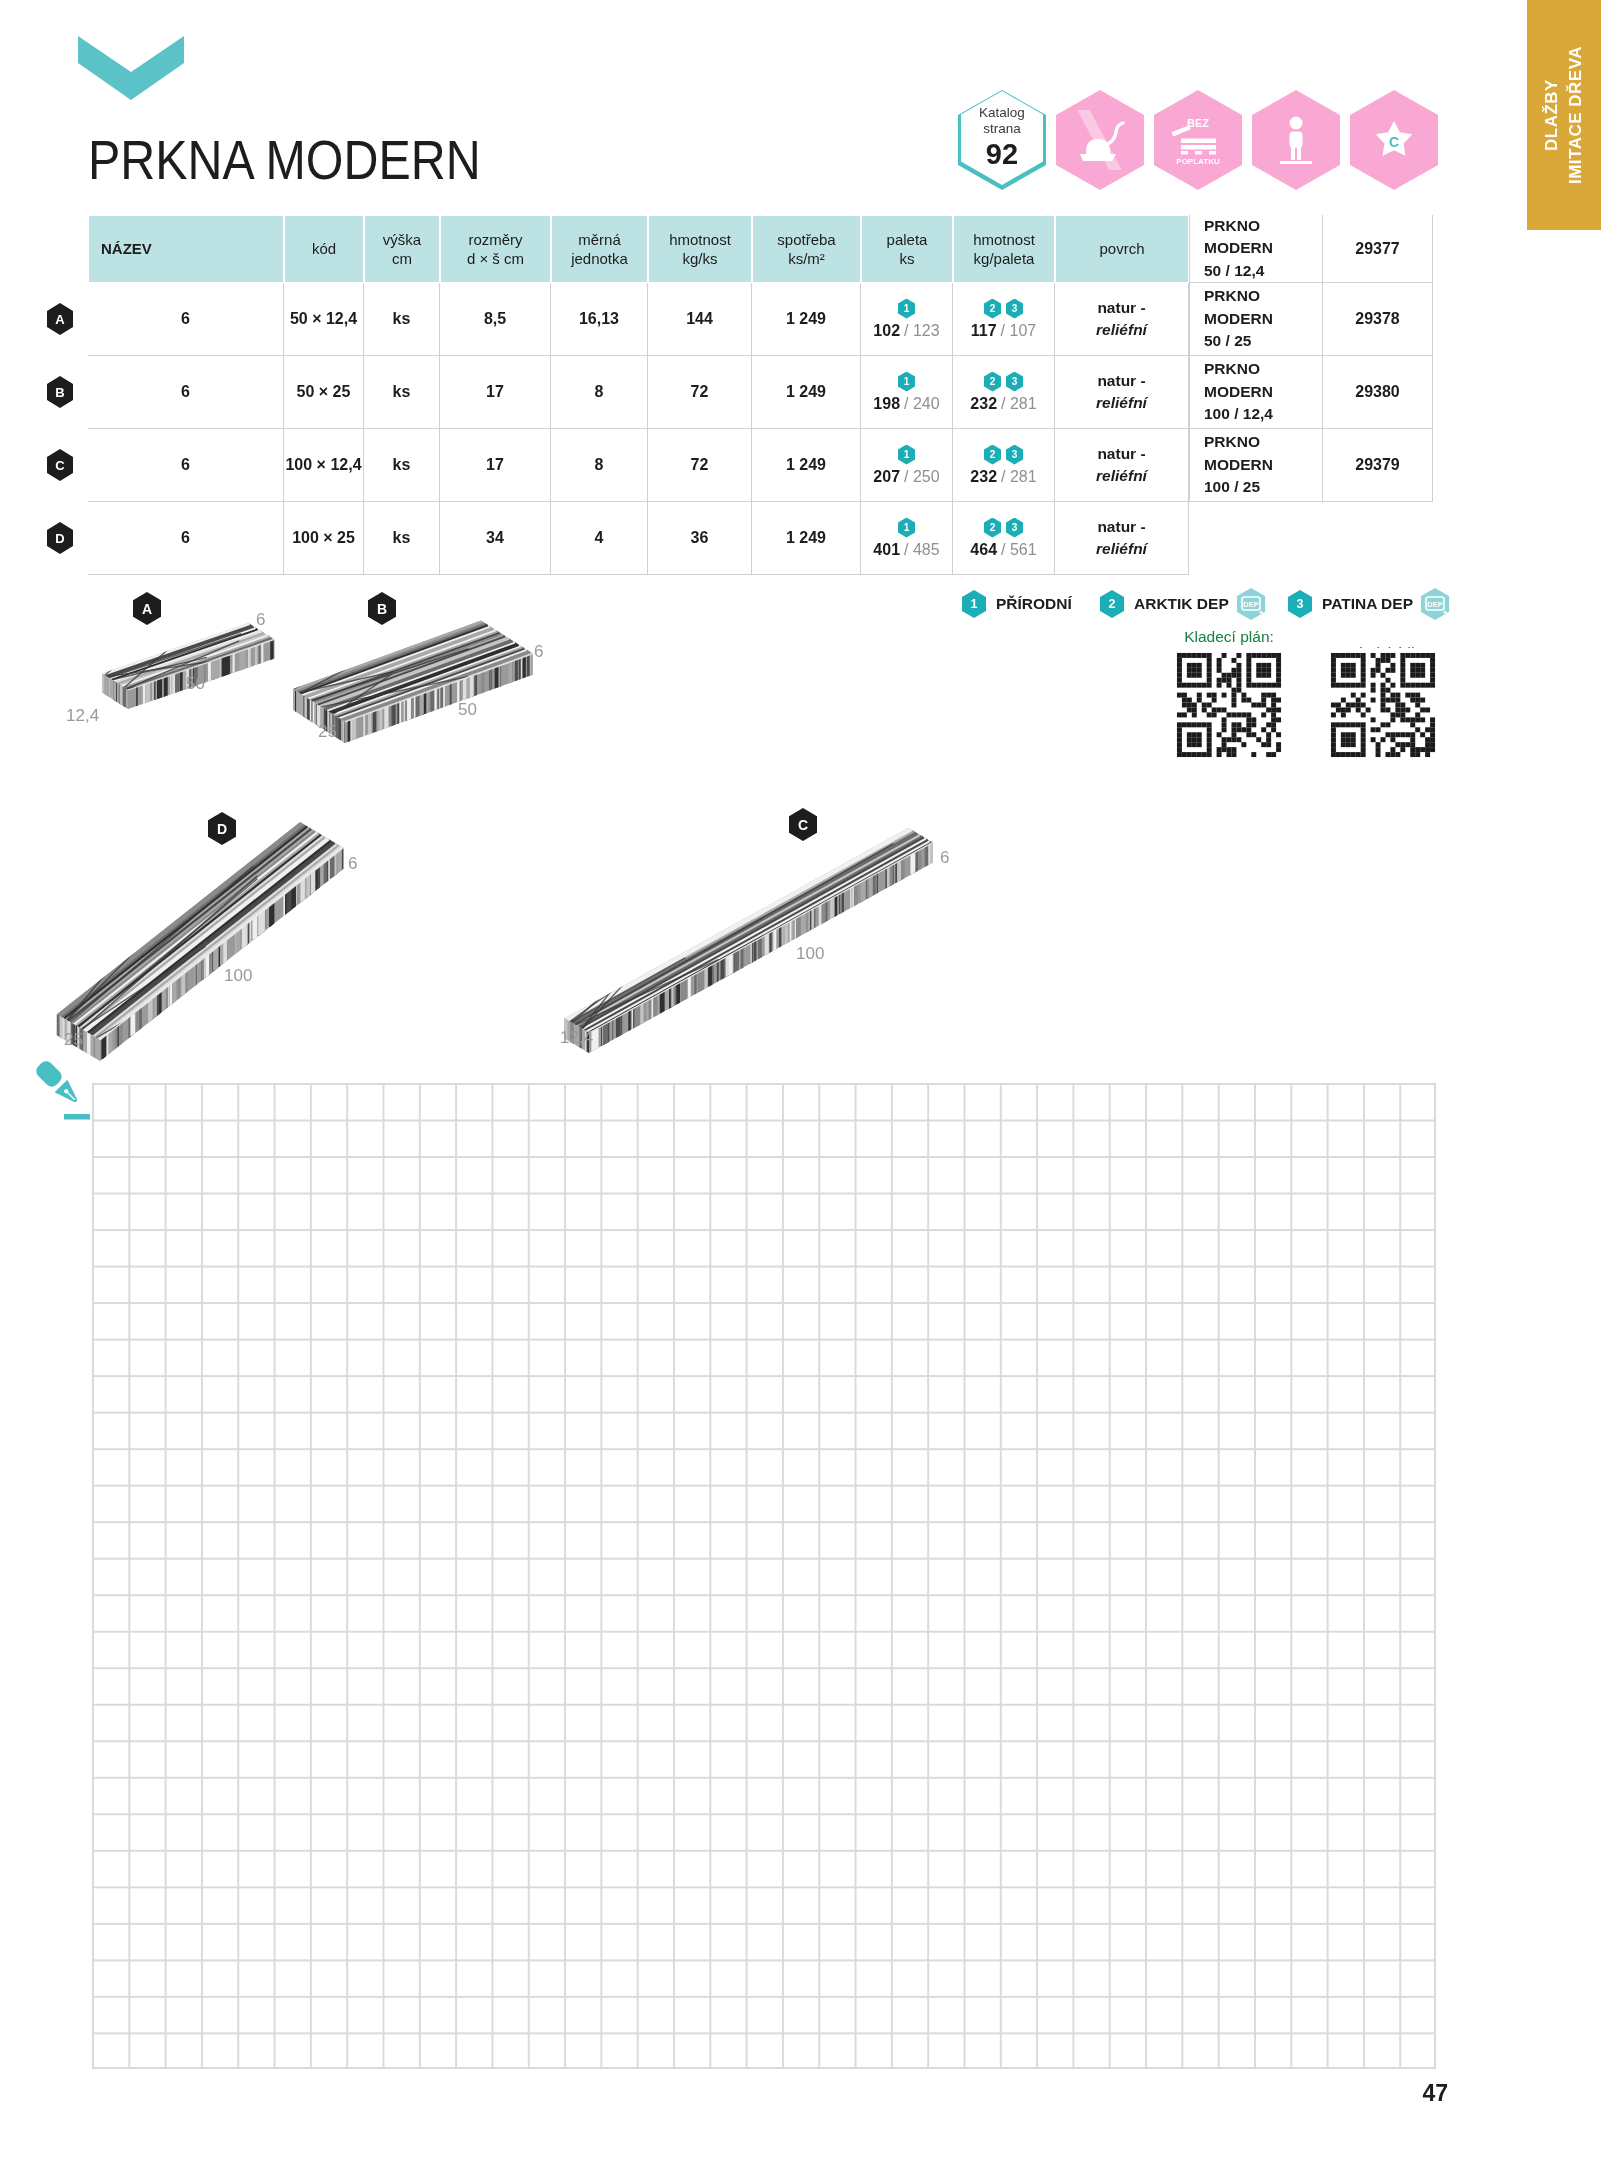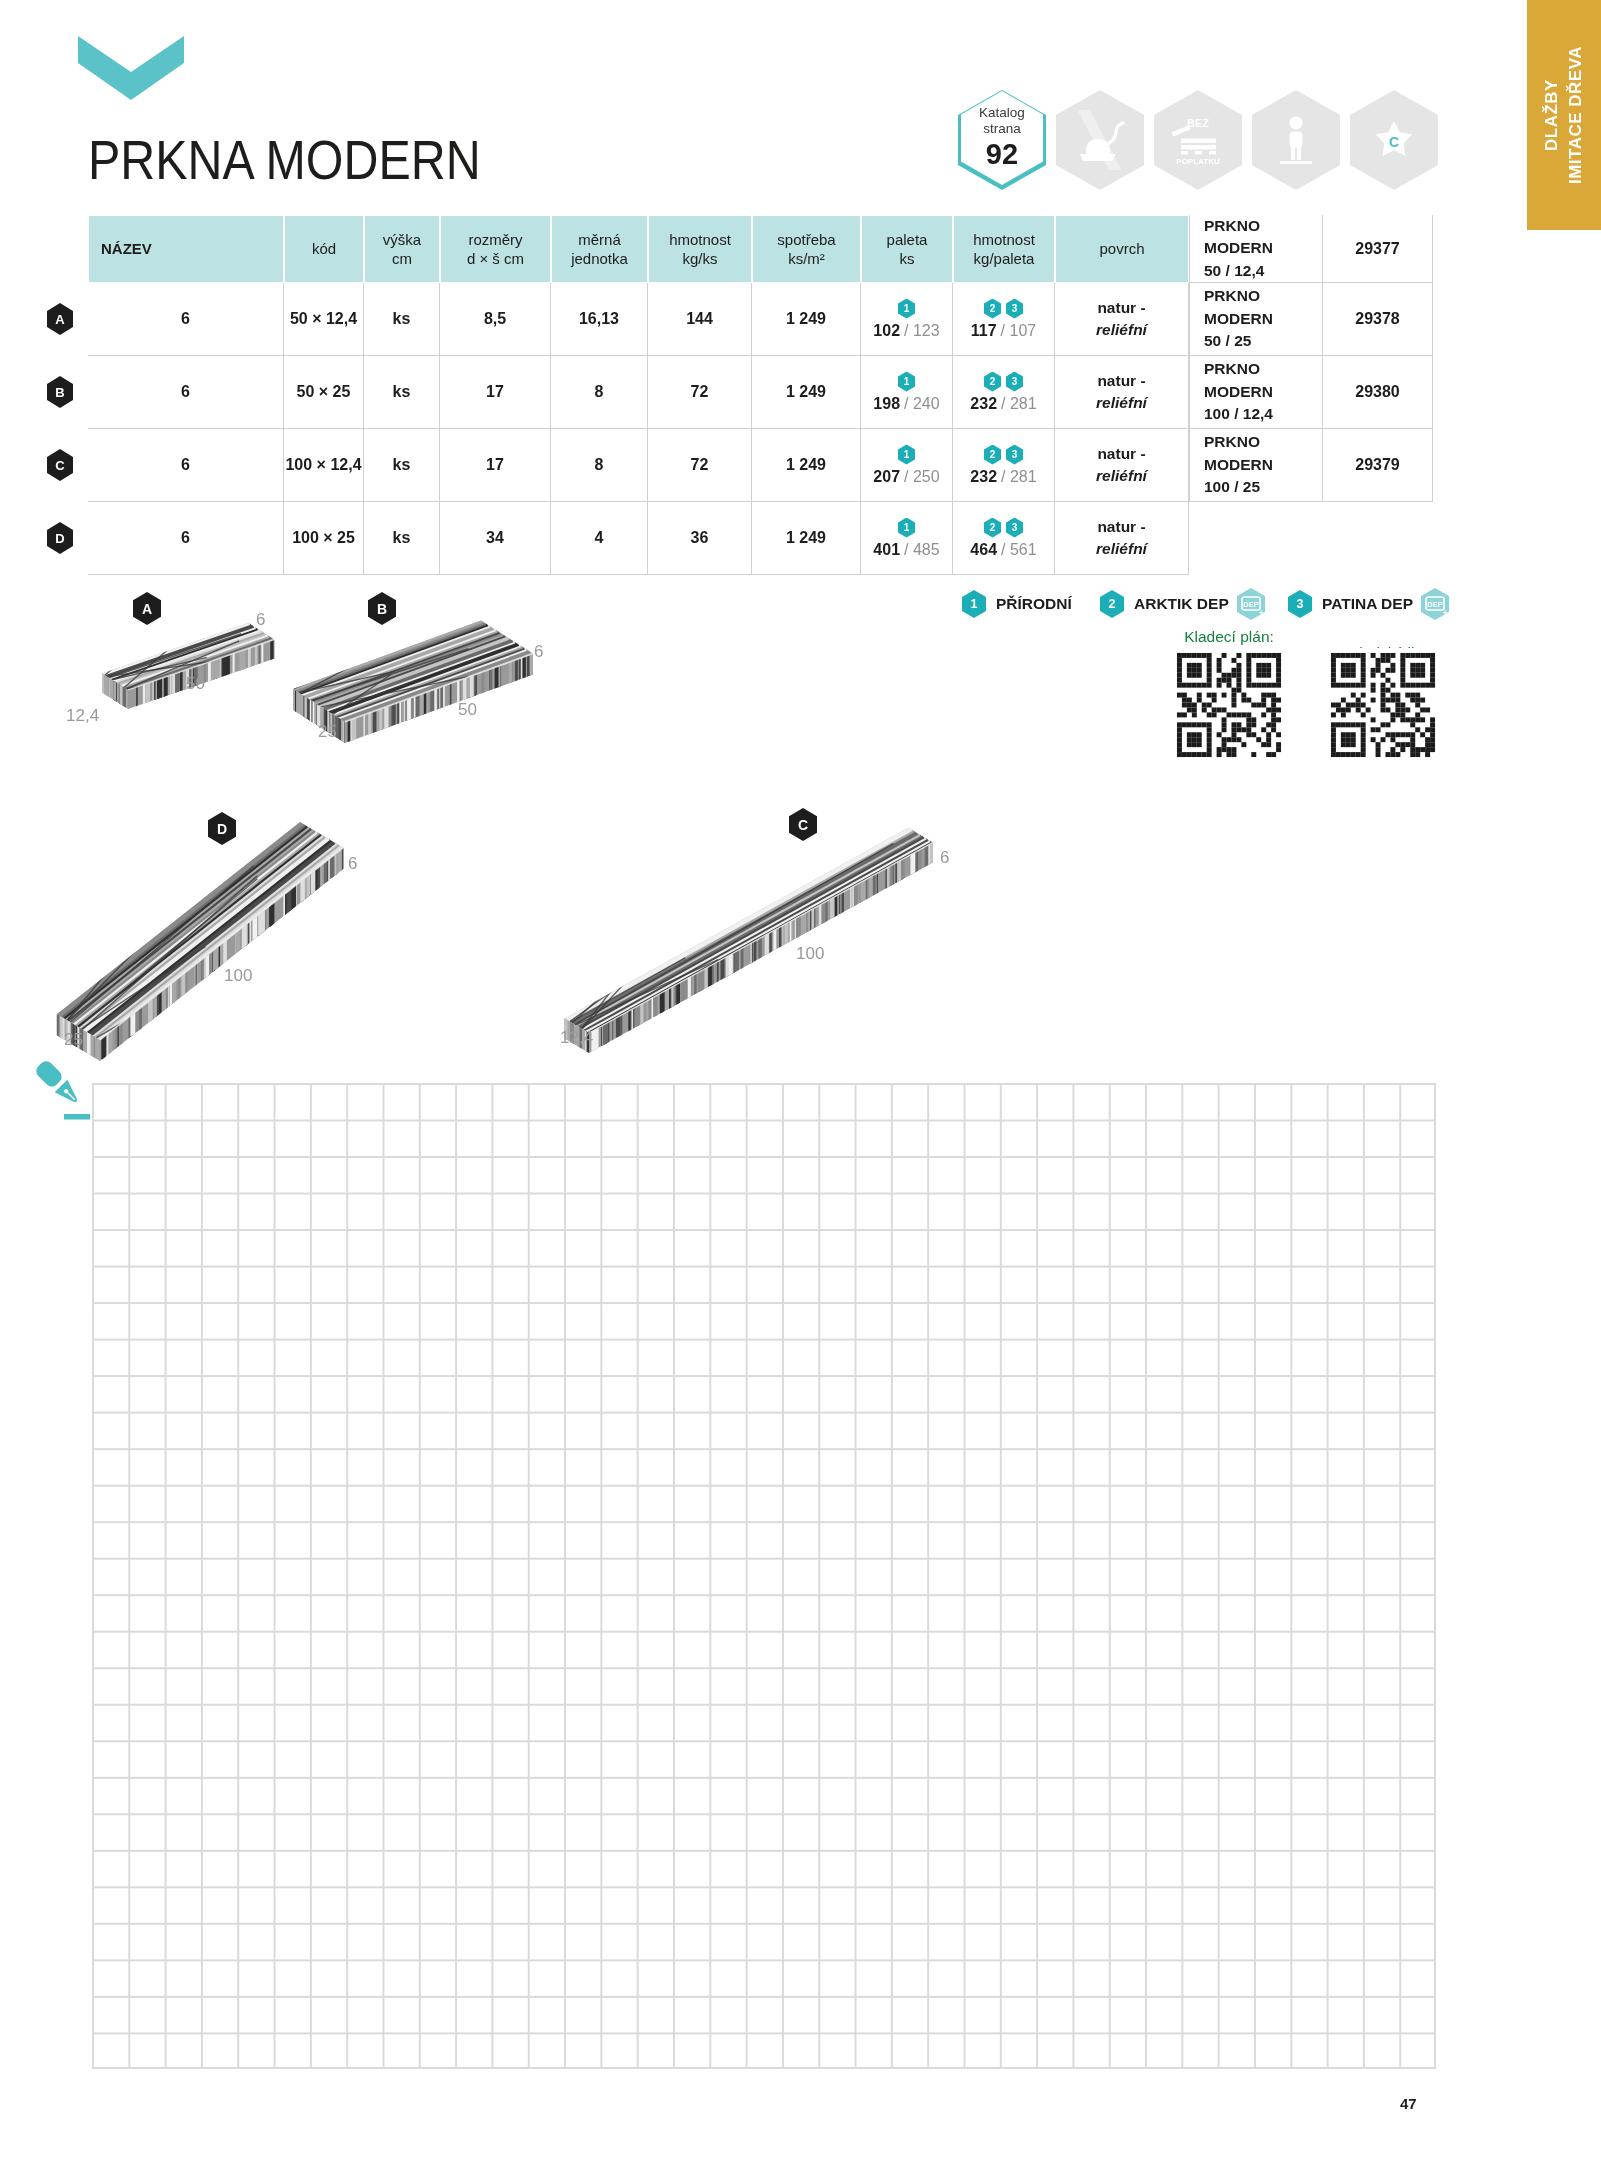--- a/index.html
+++ b/index.html
@@ -12,21 +12,21 @@
 
   
   .brand-chevron { position:absolute; left:78px; top:36px; }
   .page-title {
     position:absolute; left:88px; top:128px; font-size:55px; font-weight:400;
     letter-spacing:0px; color:#1d1d1b; transform:scaleX(0.88); transform-origin:left top;
     white-space:nowrap;
   }
 
   .hexa { clip-path:polygon(50% 0,100% 25%,100% 75%,50% 100%,0 75%,0 25%); }
-  .icon-hex { position:absolute; top:90px; width:88px; height:100px; background:#e5e5e5; }
+  .icon-hex { position:absolute; top:90px; width:88px; height:100px; background:#f9a8d4; }
   .katalog-outer { background:#49BEC3; }
   .katalog-inner {
     position:absolute; left:3px; top:1px; width:82px; height:94px; background:#fff;
     display:flex; flex-direction:column; align-items:center; justify-content:center;
   }
   .katalog-inner .kl { font-size:13.5px; color:#3a3a3a; line-height:1.18; }
   .katalog-inner .knum { font-size:29px; font-weight:bold; color:#1d1d1b; margin-top:1px; }
   .icon-hex svg { position:absolute; left:14px; top:20px; }
 
   
@@ -105,22 +105,22 @@
   
   .sketch-grid {
     position:absolute; left:92px; top:1083px; width:1344px; height:986px;
     background-image:
       linear-gradient(to right, #d9dadc 2px, transparent 2px),
       linear-gradient(to bottom, #d9dadc 2px, transparent 2px);
     background-size:36.32px 36.52px;
     border-right:2px solid #d9dadc; border-bottom:2px solid #d9dadc;
   }
 
-  .page-num { position:absolute; left:1400px; top:2080px; width:48px; text-align:left;
-    font-size:15px; font-weight:bold;margin-top:15px; }
+  .page-num { position:absolute; left:1400px; top:2080px; width:48px; text-align:right;
+    font-size:23px; font-weight:bold; }
 
   svg text { font-family:"Liberation Sans", sans-serif; }
 </style>
 </head>
 <body>
 
 <div class="stage">
 
   <svg class="brand-chevron" width="106" height="64">
     <polygon points="0,0 53,36 106,0 106,27 53,64 0,27" fill="#5BC3C8"></polygon>

